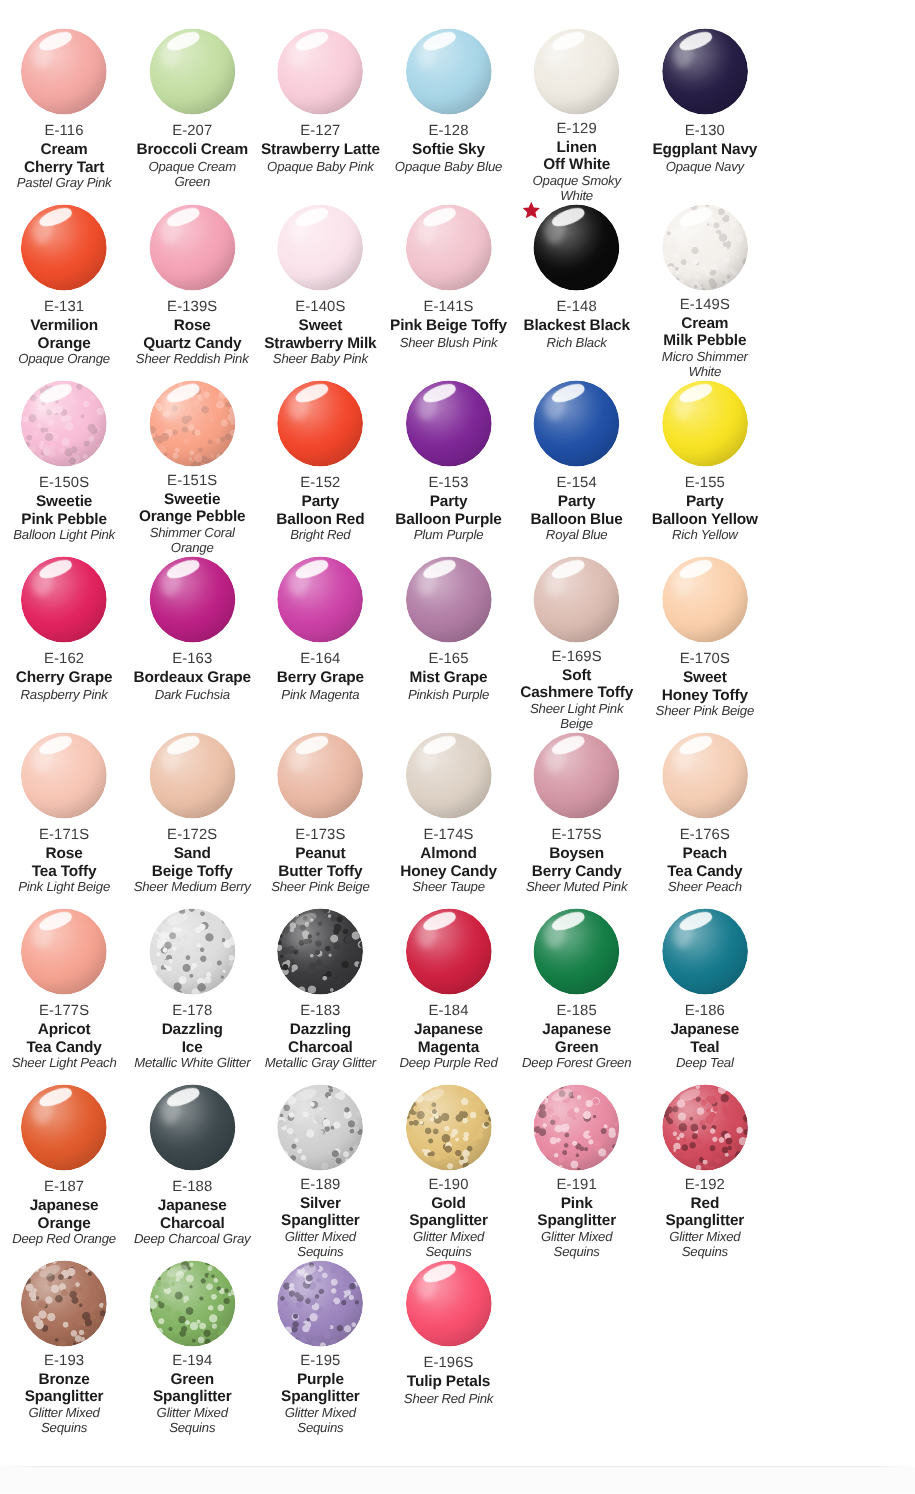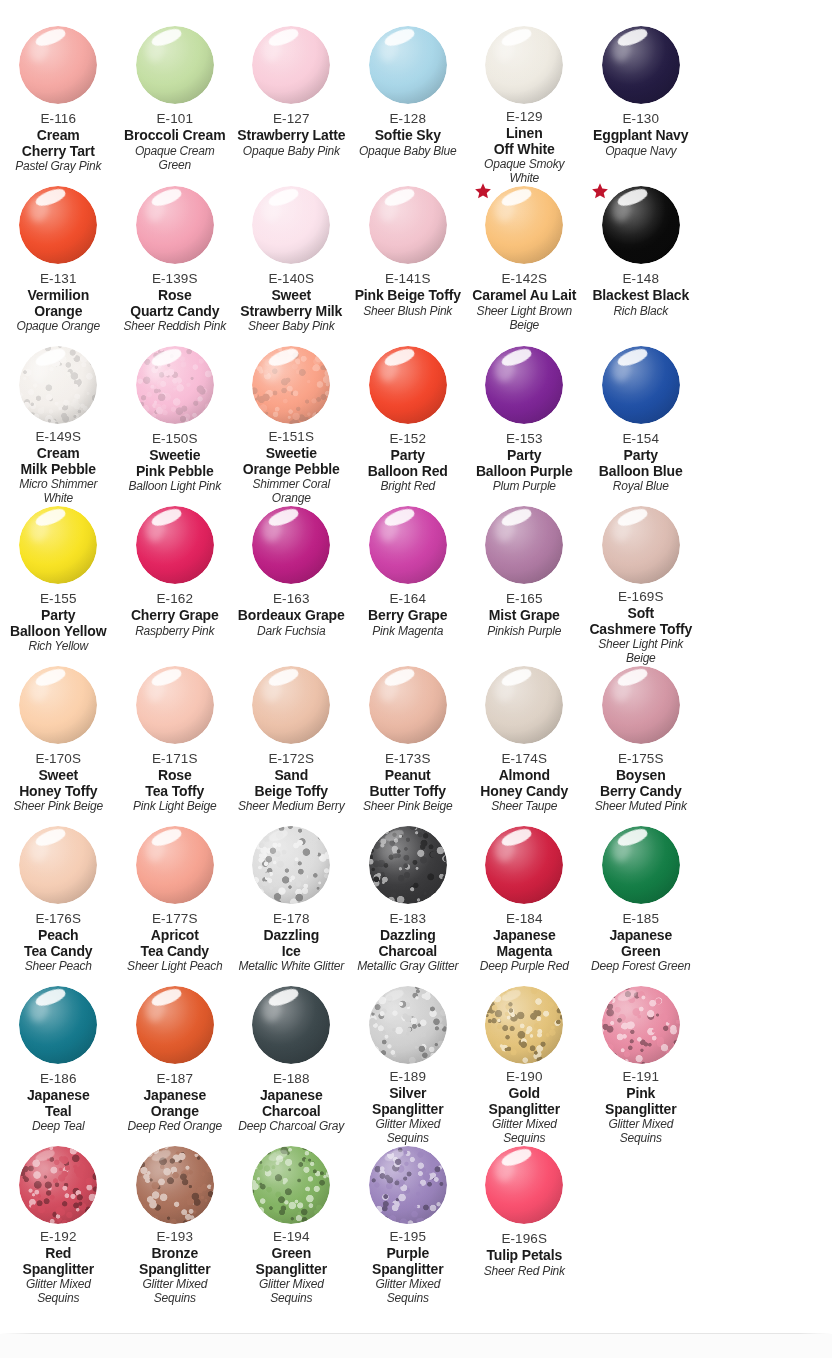--- a/index.html
+++ b/index.html
@@ -159,21 +159,21 @@
         <div class="cell">
           <div class="swatch-wrap">
             <div class="swatch" title="E-125">
               <div class="base" style="background: radial-gradient(circle at 36% 30%, rgb(208, 229, 182) 0%, rgb(195, 222, 162) 48%, rgb(168, 191, 139) 100%);"></div>
               <div class="shade"></div>
               <div class="gloss2"></div>
               <div class="gloss"></div>
             </div>
           </div>
           <div class="labels">
-            <div class="code">E-101</div>
+            <div class="code">E-207</div>
             <div class="name">Broccoli Cream</div>
             <div class="desc">Opaque Cream Green</div>
           </div>
         </div>
         <div class="cell">
           <div class="swatch-wrap">
             <div class="swatch" title="E-127">
               <div class="base" style="background: radial-gradient(circle at 36% 30%, rgb(250, 216, 226) 0%, rgb(249, 205, 218) 48%, rgb(214, 176, 187) 100%);"></div>
               <div class="shade"></div>
               <div class="gloss2"></div>
@@ -282,40 +282,20 @@
               <div class="base" style="background: radial-gradient(circle at 36% 30%, rgb(245, 208, 216) 0%, rgb(242, 195, 205) 48%, rgb(208, 168, 176) 100%);"></div>
               <div class="shade"></div>
               <div class="gloss2"></div>
               <div class="gloss"></div>
             </div>
           </div>
           <div class="labels">
             <div class="code">E-141S</div>
             <div class="name">Pink Beige Toffy</div>
             <div class="desc">Sheer Blush Pink</div>
-          </div>
-        </div>
-        <div class="cell">
-          <div class="swatch-wrap">
-            <span class="star" style="left: 4px; top: -4px;">
-              <svg viewBox="0 0 24 24" aria-hidden="true">
-                <path fill="#c0142d" d="M12 1.8l3.1 6.9 7.4.8-5.5 5 1.6 7.3L12 18.1 5.4 21.8 7 14.5 1.5 9.5l7.4-.8z"></path>
-              </svg>
-            </span>
-            <div class="swatch" title="E-142S">
-              <div class="base" style="background: radial-gradient(circle at 36% 30%, rgb(250, 207, 150) 0%, rgb(249, 193, 121) 48%, rgb(214, 166, 104) 100%);"></div>
-              <div class="shade"></div>
-              <div class="gloss2"></div>
-              <div class="gloss"></div>
-            </div>
-          </div>
-          <div class="labels">
-            <div class="code">E-142S</div>
-            <div class="name">Caramel Au Lait</div>
-            <div class="desc">Sheer Light Brown<br>Beige</div>
           </div>
         </div>
         <div class="cell">
           <div class="swatch-wrap">
             <span class="star" style="left: 4px; top: -4px;">
               <svg viewBox="0 0 24 24" aria-hidden="true">
                 <path fill="#c0142d" d="M12 1.8l3.1 6.9 7.4.8-5.5 5 1.6 7.3L12 18.1 5.4 21.8 7 14.5 1.5 9.5l7.4-.8z"></path>
               </svg>
             </span>
             <div class="swatch" title="E-148">

